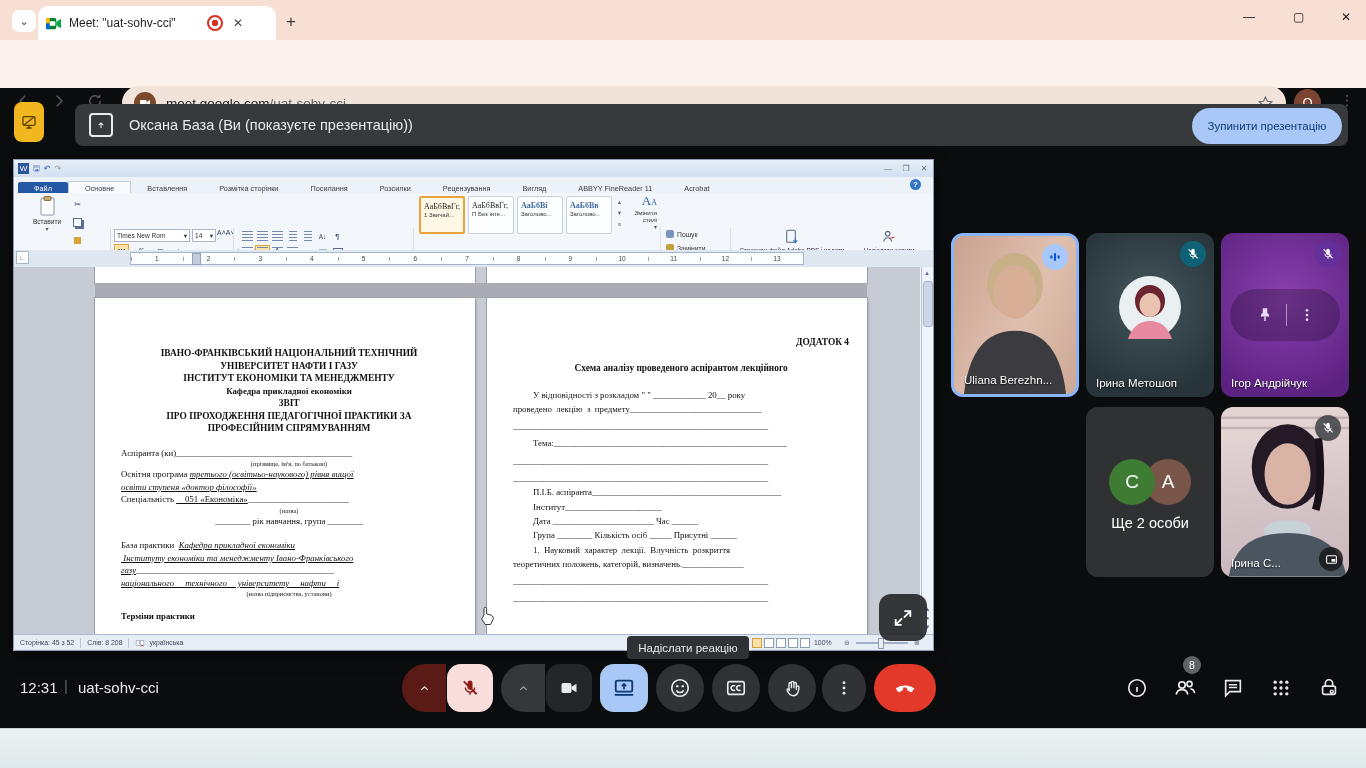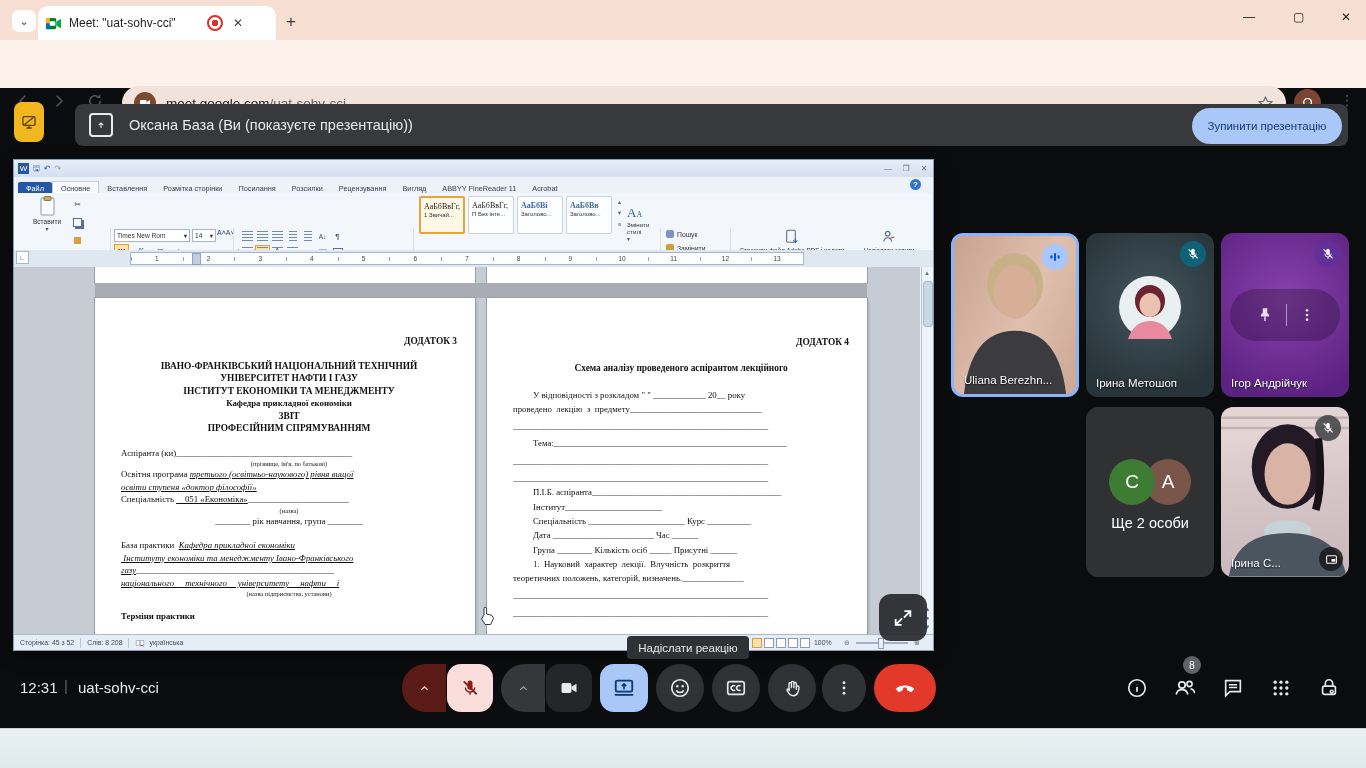--- a/index.html
+++ b/index.html
@@ -42,21 +42,21 @@
     color:#123C78;font-size:11.5px;line-height:13px;font-weight:500;display:flex;align-items:center;justify-content:center;text-align:center}
 
   
   #wordwin{left:14px;top:160px;width:919px;height:490px;background:#F1F5FB;
     box-shadow:0 0 0 1px #8E9DB5,0 4px 14px rgba(0,0,0,.55)}
   #wtitlebar{left:0;top:0;width:919px;height:17px;background:linear-gradient(#E6EEF9,#D3E0F0);display:flex;align-items:center}
   #wtitle{position:absolute;left:0;width:919px;text-align:center;font-size:7.3px;color:#3A3A3A}
   .qat{font-size:8px;color:#2F5EA8;margin-left:4px}
   .wbtn{width:16px;height:11px;color:#666;font-size:8px;text-align:center;line-height:11px}
   #wtabs{left:2px;top:17px;width:915px;height:16px;background:#EDF2F9;border-bottom:1px solid #C6D2E1;white-space:nowrap}
-  .wtab{display:inline-block;padding:2px 8px 1px;font-size:7.3px;color:#39414E;height:13px;box-sizing:border-box}
+  .wtab{display:inline-block;padding:2px 16px 1px;font-size:7.3px;color:#39414E;height:13px;box-sizing:border-box}
   .wtab-file{background:#2458A5;color:#fff;border-radius:2px 2px 0 0;margin-left:2px}
   .wtab-active{background:#F8FAFD;border:1px solid #C3CEDD;border-bottom:none}
   #whelp{left:896px;top:19px;width:11px;height:11px;border-radius:50%;background:#2E75C8;color:#fff;
     font-size:8px;text-align:center;line-height:11px;font-weight:700}
   #ribbon{left:0;top:33px;width:919px;height:57px;background:#F3F7FC;border-bottom:1px solid #C6D2E1}
   .vsep{position:absolute;top:35px;width:1px;height:50px;background:#D9E0EA}
   .grp-label{position:absolute;top:77px;font-size:6.4px;color:#61708C;text-align:center}
   .mbtn{display:inline-flex;align-items:center;justify-content:center;width:13px;height:13px;
     font-size:8px;color:#3C4A63;border:1px solid transparent;vertical-align:top}
   .mbtn.on{background:#FCE2A8;border:1px solid #E0A33E}
@@ -294,21 +294,21 @@
           </span>
         <span class="mbtn">
             <span style="width:8px;height:8px;border:1px solid #5A6E92"></span>
           </span>
       </div>
       <div class="grp-label" style="left:226px;width:168px">Абзац</div>
       <div class="vsep" style="left:399px"></div>
 
       <div class="abs" style="left:405px;top:3px;white-space:nowrap"><div class="stylecard active"><div class="sc-sample">АаБбВвГг,</div><div class="sc-label">1 Звичай...</div></div><div class="stylecard"><div class="sc-sample">АаБбВвГг,</div><div class="sc-label">П Без інте...</div></div><div class="stylecard blue"><div class="sc-sample">АаБбВі</div><div class="sc-label">Заголово...</div></div><div class="stylecard blue"><div class="sc-sample">АаБбВв</div><div class="sc-label">Заголово...</div></div></div>
       <div class="abs" style="left:601px;top:4px;width:9px;font-size:5.5px;color:#5A6B8C;text-align:center;line-height:11px">▲<br>▼<br>≡</div>
-      <div class="abs" style="left:613px;top:12px;width:30px;text-align:left">
+      <div class="abs" style="left:613px;top:0;width:30px;text-align:right">
         <div style="font-size:13px;color:#2E5E9E;font-family:'Liberation Serif',serif">A<span style="font-size:8px">A</span></div>
         <div style="font-size:6.2px;color:#333;line-height:7px">Змінити стилі</div>
         <div style="font-size:6px;color:#555">▾</div>
       </div>
       <div class="grp-label" style="left:430px;width:140px">Стилі</div>
       <div class="vsep" style="left:646px"></div>
 
       <div class="abs" style="left:652px;top:34px">
           <div class="ed-item">
             <span class="ed-ic" style="background: rgb(122, 147, 192);"></span>
@@ -362,26 +362,26 @@
           <span>13</span>
         </div>
       <div style="position:absolute;left:178px;top:3px;width:7px;height:10px;background:#C3CCDA;border:1px solid #93A2BC"></div>
     </div>
 
     <div class="abs" id="docarea">
       <div class="prevpage" style="left:81px"></div>
       <div class="prevpage" style="left:473px"></div>
       <div id="pageband"></div>
       <div class="page p1" style="left:81px">
-          <div class="dl rb"><span>ДОДАТОК 3</span></div>
           <div class="dl cb g2"><span>ІВАНО-ФРАНКІВСЬКИЙ НАЦІОНАЛЬНИЙ ТЕХНІЧНИЙ</span></div>
           <div class="dl cb"><span>УНІВЕРСИТЕТ НАФТИ І ГАЗУ</span></div>
           <div class="dl cb"><span>ІНСТИТУТ ЕКОНОМІКИ ТА МЕНЕДЖМЕНТУ</span></div>
           <div class="dl cbs"><span>Кафедра прикладної економіки</span></div>
           <div class="dl cb"><span>ЗВІТ</span></div>
+          <div class="dl cb"><span>ПРО ПРОХОДЖЕННЯ ПЕДАГОГІЧНОЇ ПРАКТИКИ ЗА</span></div>
           <div class="dl cb"><span>ПРОФЕСІЙНИМ СПРЯМУВАННЯМ</span></div>
           <div class="dl g2"><span>Аспіранта (ки)</span><span>________________________________________</span></div>
           <div class="dl ct"><span>(прізвище, ім'я, по батькові)</span></div>
           <div class="dl "><span>Освітня програма </span><span class="iu">третього (освітньо-наукового) рівня вищої</span></div>
           <div class="dl "><span class="iu">освіти ступеня «доктор філософії»</span></div>
           <div class="dl "><span>Спеціальність </span><span class="u">    051 «Економіка»</span><span>_______________________</span></div>
           <div class="dl ct"><span>(назва)</span></div>
           <div class="dl cn"><span>________ рік навчання, група ________</span></div>
           <div class="dl g2"><span>База практики  </span><span class="iu">Кафедра прикладної економіки</span></div>
           <div class="dl "><span class="iu"> Інституту економіки та менеджменту Івано-Франківського</span></div>
@@ -394,21 +394,20 @@
           <div class="dl rb"><span>ДОДАТОК 4</span></div>
           <div class="dl cb g2"><span>Схема аналізу проведеного аспірантом лекційного</span></div>
           <div class="dl ind g2"><span>У відповідності з розкладом " " ____________ 20__ року</span></div>
           <div class="dl "><span>проведено  лекцію  з  предмету</span><span>______________________________</span></div>
           <div class="dl g1"><span>__________________________________________________________</span></div>
           <div class="dl ind g1"><span>Тема:</span><span>_____________________________________________________</span></div>
           <div class="dl g1"><span>__________________________________________________________</span></div>
           <div class="dl g1"><span>__________________________________________________________</span></div>
           <div class="dl ind"><span>П.І.Б. аспіранта</span><span>___________________________________________</span></div>
           <div class="dl ind"><span>Інститут</span><span>______________________</span></div>
-          <div class="dl ind"><span>Спеціальність </span><span>______________________</span><span> Курс </span><span>__________</span></div>
           <div class="dl ind"><span>Дата </span><span>_______________________</span><span> Час </span><span>______</span></div>
           <div class="dl ind"><span>Група </span><span>________</span><span> Кількість осіб </span><span>_____</span><span> Присутні </span><span>______</span></div>
           <div class="dl ind"><span>1.  Науковий  характер  лекції.  Влучність  розкриття</span></div>
           <div class="dl "><span>теоретичних положень, категорій, визначень.</span><span>______________</span></div>
           <div class="dl g1"><span>__________________________________________________________</span></div>
           <div class="dl g1"><span>__________________________________________________________</span></div>
         </div>
     </div>
     <div class="abs" id="vscroll">
       <div style="line-height:12px">▲</div>

